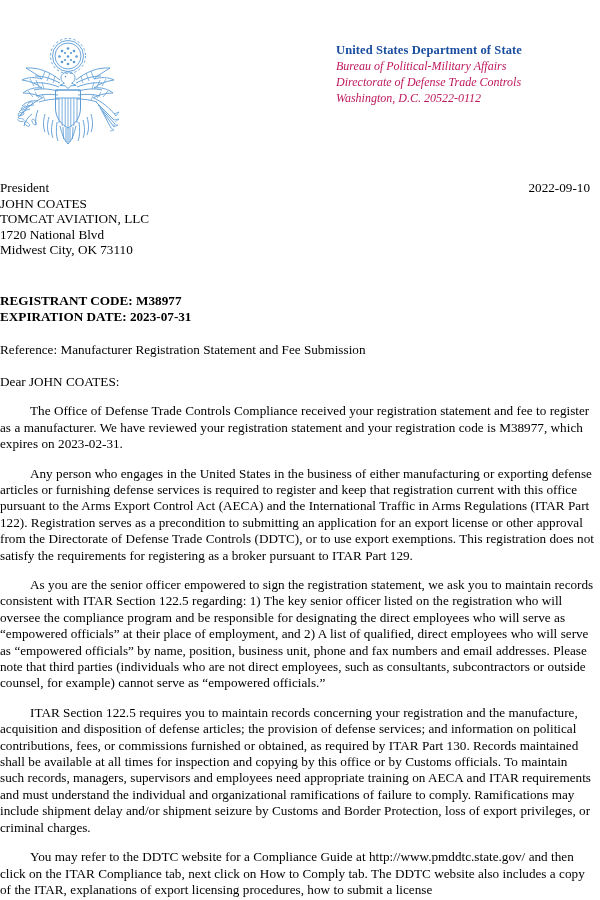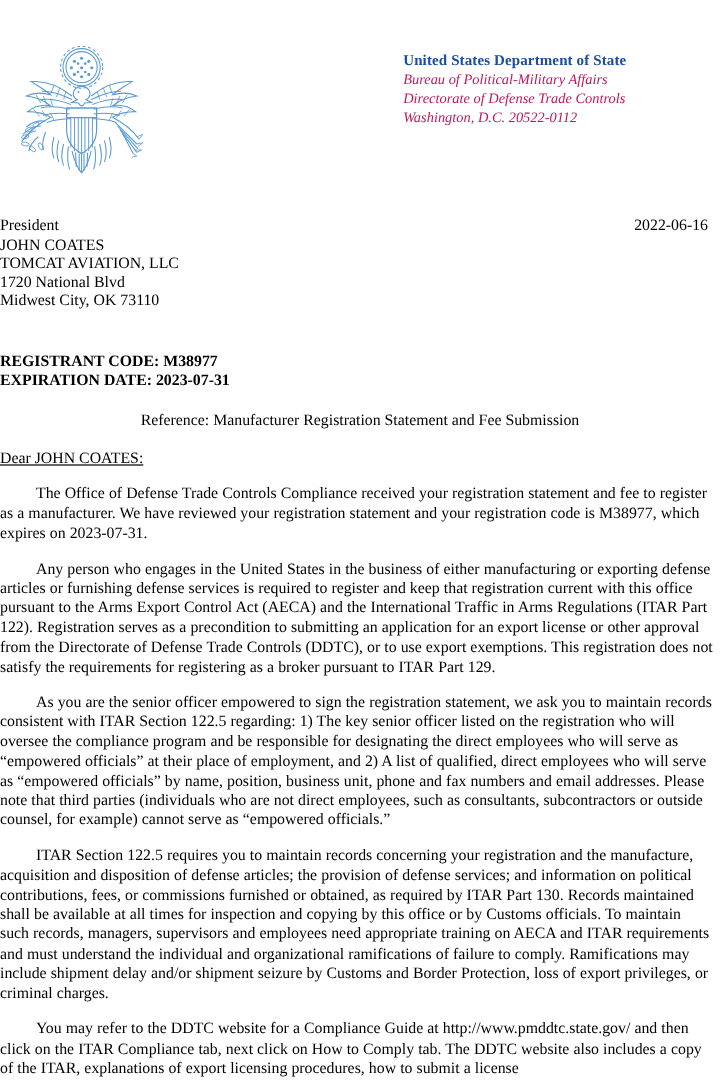--- a/index.html
+++ b/index.html
@@ -80,27 +80,25 @@
     font-size: 13.2px;
     line-height: 15.6px;
   }
   .codeblock div { white-space: nowrap; }
 
   
   .refline {
     margin-top: 18px;
     font-size: 13.2px;
     line-height: 15.6px;
-    text-align: center;
   }
   .salutation {
     margin-top: 16px;
     font-size: 13.2px;
     line-height: 15.6px;
-    text-decoration: underline;
   }
 
   
   .body-copy { margin-top: 14px; }
   .para {
     font-size: 13.2px;
     line-height: 16.4px;
     text-align: left;
     text-indent: 30px;
     margin: 0 0 13px 0;
@@ -259,32 +257,32 @@
   </div>
 
   <div class="addr-row">
     <div class="addr-block">
       <div>President</div>
       <div>JOHN COATES</div>
       <div>TOMCAT AVIATION, LLC</div>
       <div>1720 National Blvd</div>
       <div>Midwest City, OK 73110</div>
     </div>
-    <div class="letter-date">2022-06-16</div>
+    <div class="letter-date">2022-09-10</div>
   </div>
 
   <div class="codeblock">
     <div>REGISTRANT CODE: M38977</div>
     <div>EXPIRATION DATE: 2023-07-31</div>
   </div>
 
   <div class="refline">Reference:  Manufacturer Registration Statement and Fee Submission</div>
   <div class="salutation">Dear JOHN COATES:</div>
 
   <div class="body-copy">
-    <p class="para">The Office of Defense Trade Controls Compliance received your registration statement and fee to register as a manufacturer.  We have reviewed your registration statement and your registration code is M38977, which expires on 2023-07-31.</p>
+    <p class="para">The Office of Defense Trade Controls Compliance received your registration statement and fee to register as a manufacturer.  We have reviewed your registration statement and your registration code is M38977, which expires on 2023-02-31.</p>
     <p class="para">Any person who engages in the United States in the business of either manufacturing or exporting defense articles or furnishing defense services is required to register and keep that registration current with this office pursuant to the Arms Export Control Act (AECA) and the International Traffic in Arms Regulations (ITAR Part 122).  Registration serves as a precondition to submitting an application for an export license or other approval from the Directorate of Defense Trade Controls (DDTC), or to use export exemptions.  This registration does not satisfy the requirements for registering as a broker pursuant to ITAR Part 129.</p>
     <p class="para">As you are the senior officer empowered to sign the registration statement, we ask you to maintain records consistent with ITAR Section 122.5 regarding: 1) The key senior officer listed on the registration who will oversee the compliance program and be responsible for designating the direct employees who will serve as “empowered officials” at their place of employment, and 2) A list of qualified, direct employees who will serve as “empowered officials” by name, position, business unit, phone and fax numbers and email addresses.  Please note that third parties (individuals who are not direct employees, such as consultants, subcontractors or outside counsel, for example) cannot serve as “empowered officials.”</p>
     <p class="para">ITAR Section 122.5 requires you to maintain records concerning your registration and the manufacture, acquisition and disposition of defense articles; the provision of defense services; and information on political contributions, fees, or commissions furnished or obtained, as required by ITAR Part 130.  Records maintained shall be available at all times for inspection and copying by this office or by Customs officials.  To maintain such records, managers, supervisors and employees need appropriate training on AECA and ITAR requirements and must understand the individual and organizational ramifications of failure to comply.  Ramifications may include shipment delay and/or shipment seizure by Customs and Border Protection, loss of export privileges, or criminal charges.</p>
     <p class="para">You may refer to the DDTC website for a Compliance Guide at http://www.pmddtc.state.gov/ and then click on the ITAR Compliance tab, next click on How to Comply tab.  The DDTC website also includes a copy of the ITAR, explanations of export licensing procedures, how to submit a license</p>
   </div>
 
 </div>
 
 </body></html>

